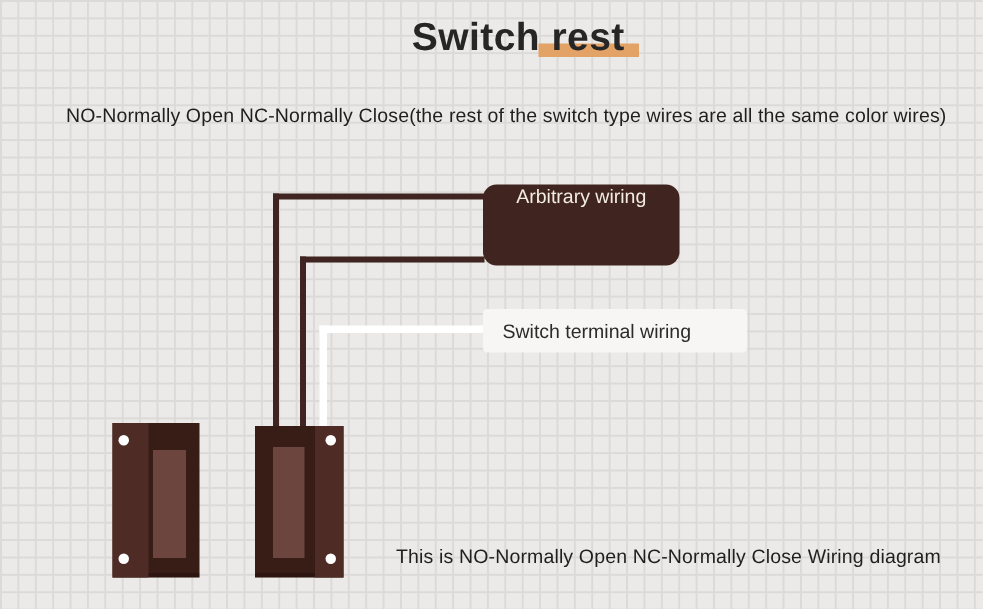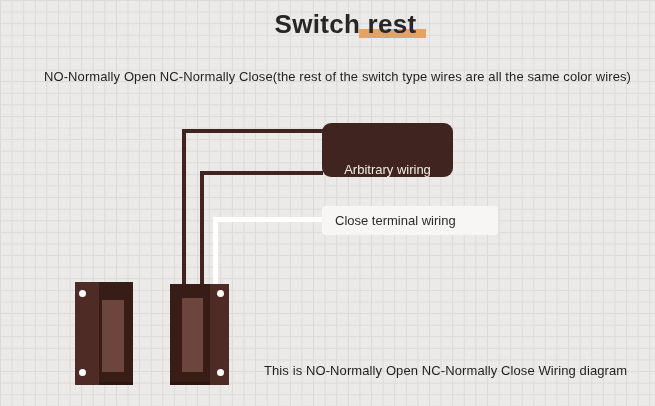--- a/index.html
+++ b/index.html
@@ -65,21 +65,21 @@
   .wB-h { left: 200px; top: 171px; width: 123px; height: 4px; }
   .wB-v { left: 200px; top: 171px; width: 4px;  height: 115px; }
   .wC-h { left: 213px; top: 217px; width: 110px; height: 5px; }
   .wC-v { left: 213px; top: 217px; width: 5px;  height: 69px; }
 
   
   .label-dark {
     left: 322px; top: 123px; width: 131px; height: 54px;
     background: var(--label-dark-bg, #40241f);
     border-radius: 9px;
-    display: flex; align-items: flex-end; justify-content: center;
+    display: flex; align-items: flex-start; justify-content: center;
     font-size: 13px; font-weight: 500;
     color: var(--label-dark-text, #f3ece3);
   }
   .label-light {
     left: 322px; top: 206px; width: 176px; height: 29px;
     background: var(--label-light-bg, #f7f6f4);
     border-radius: 3px;
     display: flex; align-items: center;
     padding-left: 13px; box-sizing: border-box;
     font-size: 13px; font-weight: 500;
@@ -144,21 +144,21 @@
 <div class="wire brown wB-v abs"></div>
 <div class="wire brown wB-h abs"></div>
 
 <div class="wire white wC-v abs"></div>
 <div class="wire white wC-h abs"></div>
 
 <div class="label-dark abs">
   <span>Arbitrary wiring</span>
 </div>
 <div class="label-light abs">
-  <span>Close terminal wiring</span>
+  <span>Switch terminal wiring</span>
 </div>
 
 <div class="switch switch-left">
   <div class="bevel"></div>
   <div class="inner-plate"></div>
   <div class="screw top"></div>
   <div class="screw bot"></div>
 </div>
 
 <div class="switch switch-right">

